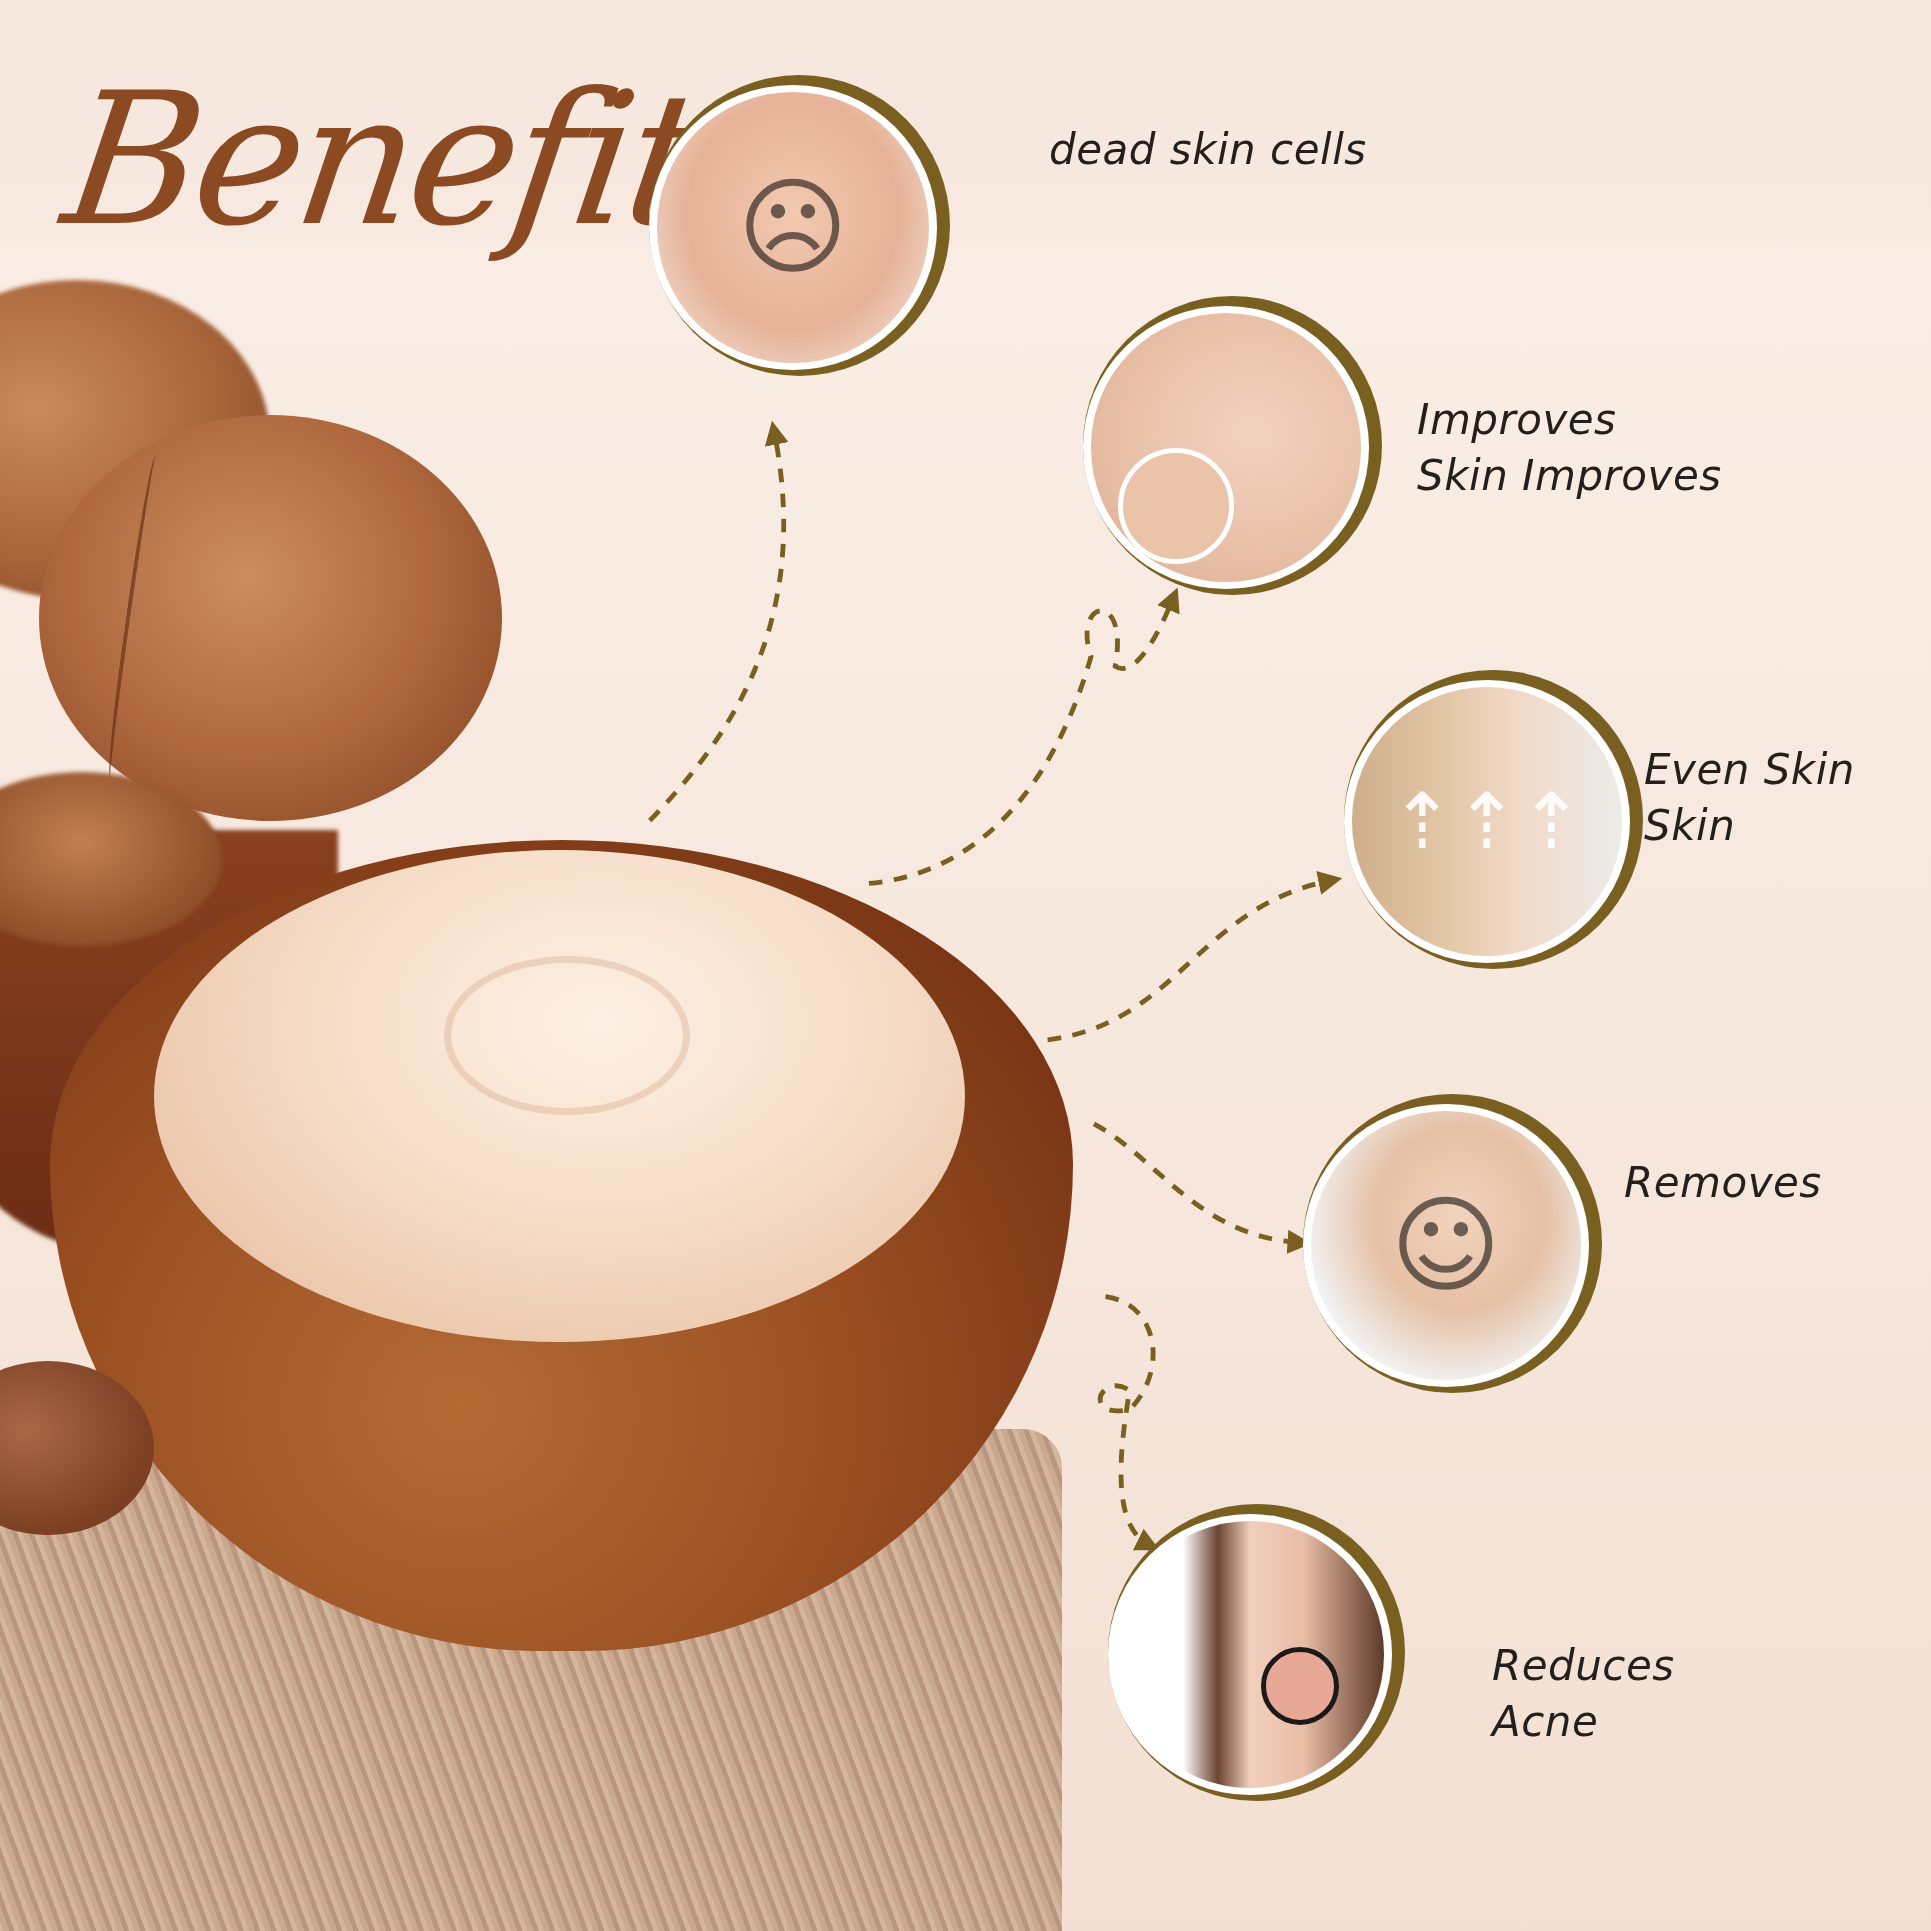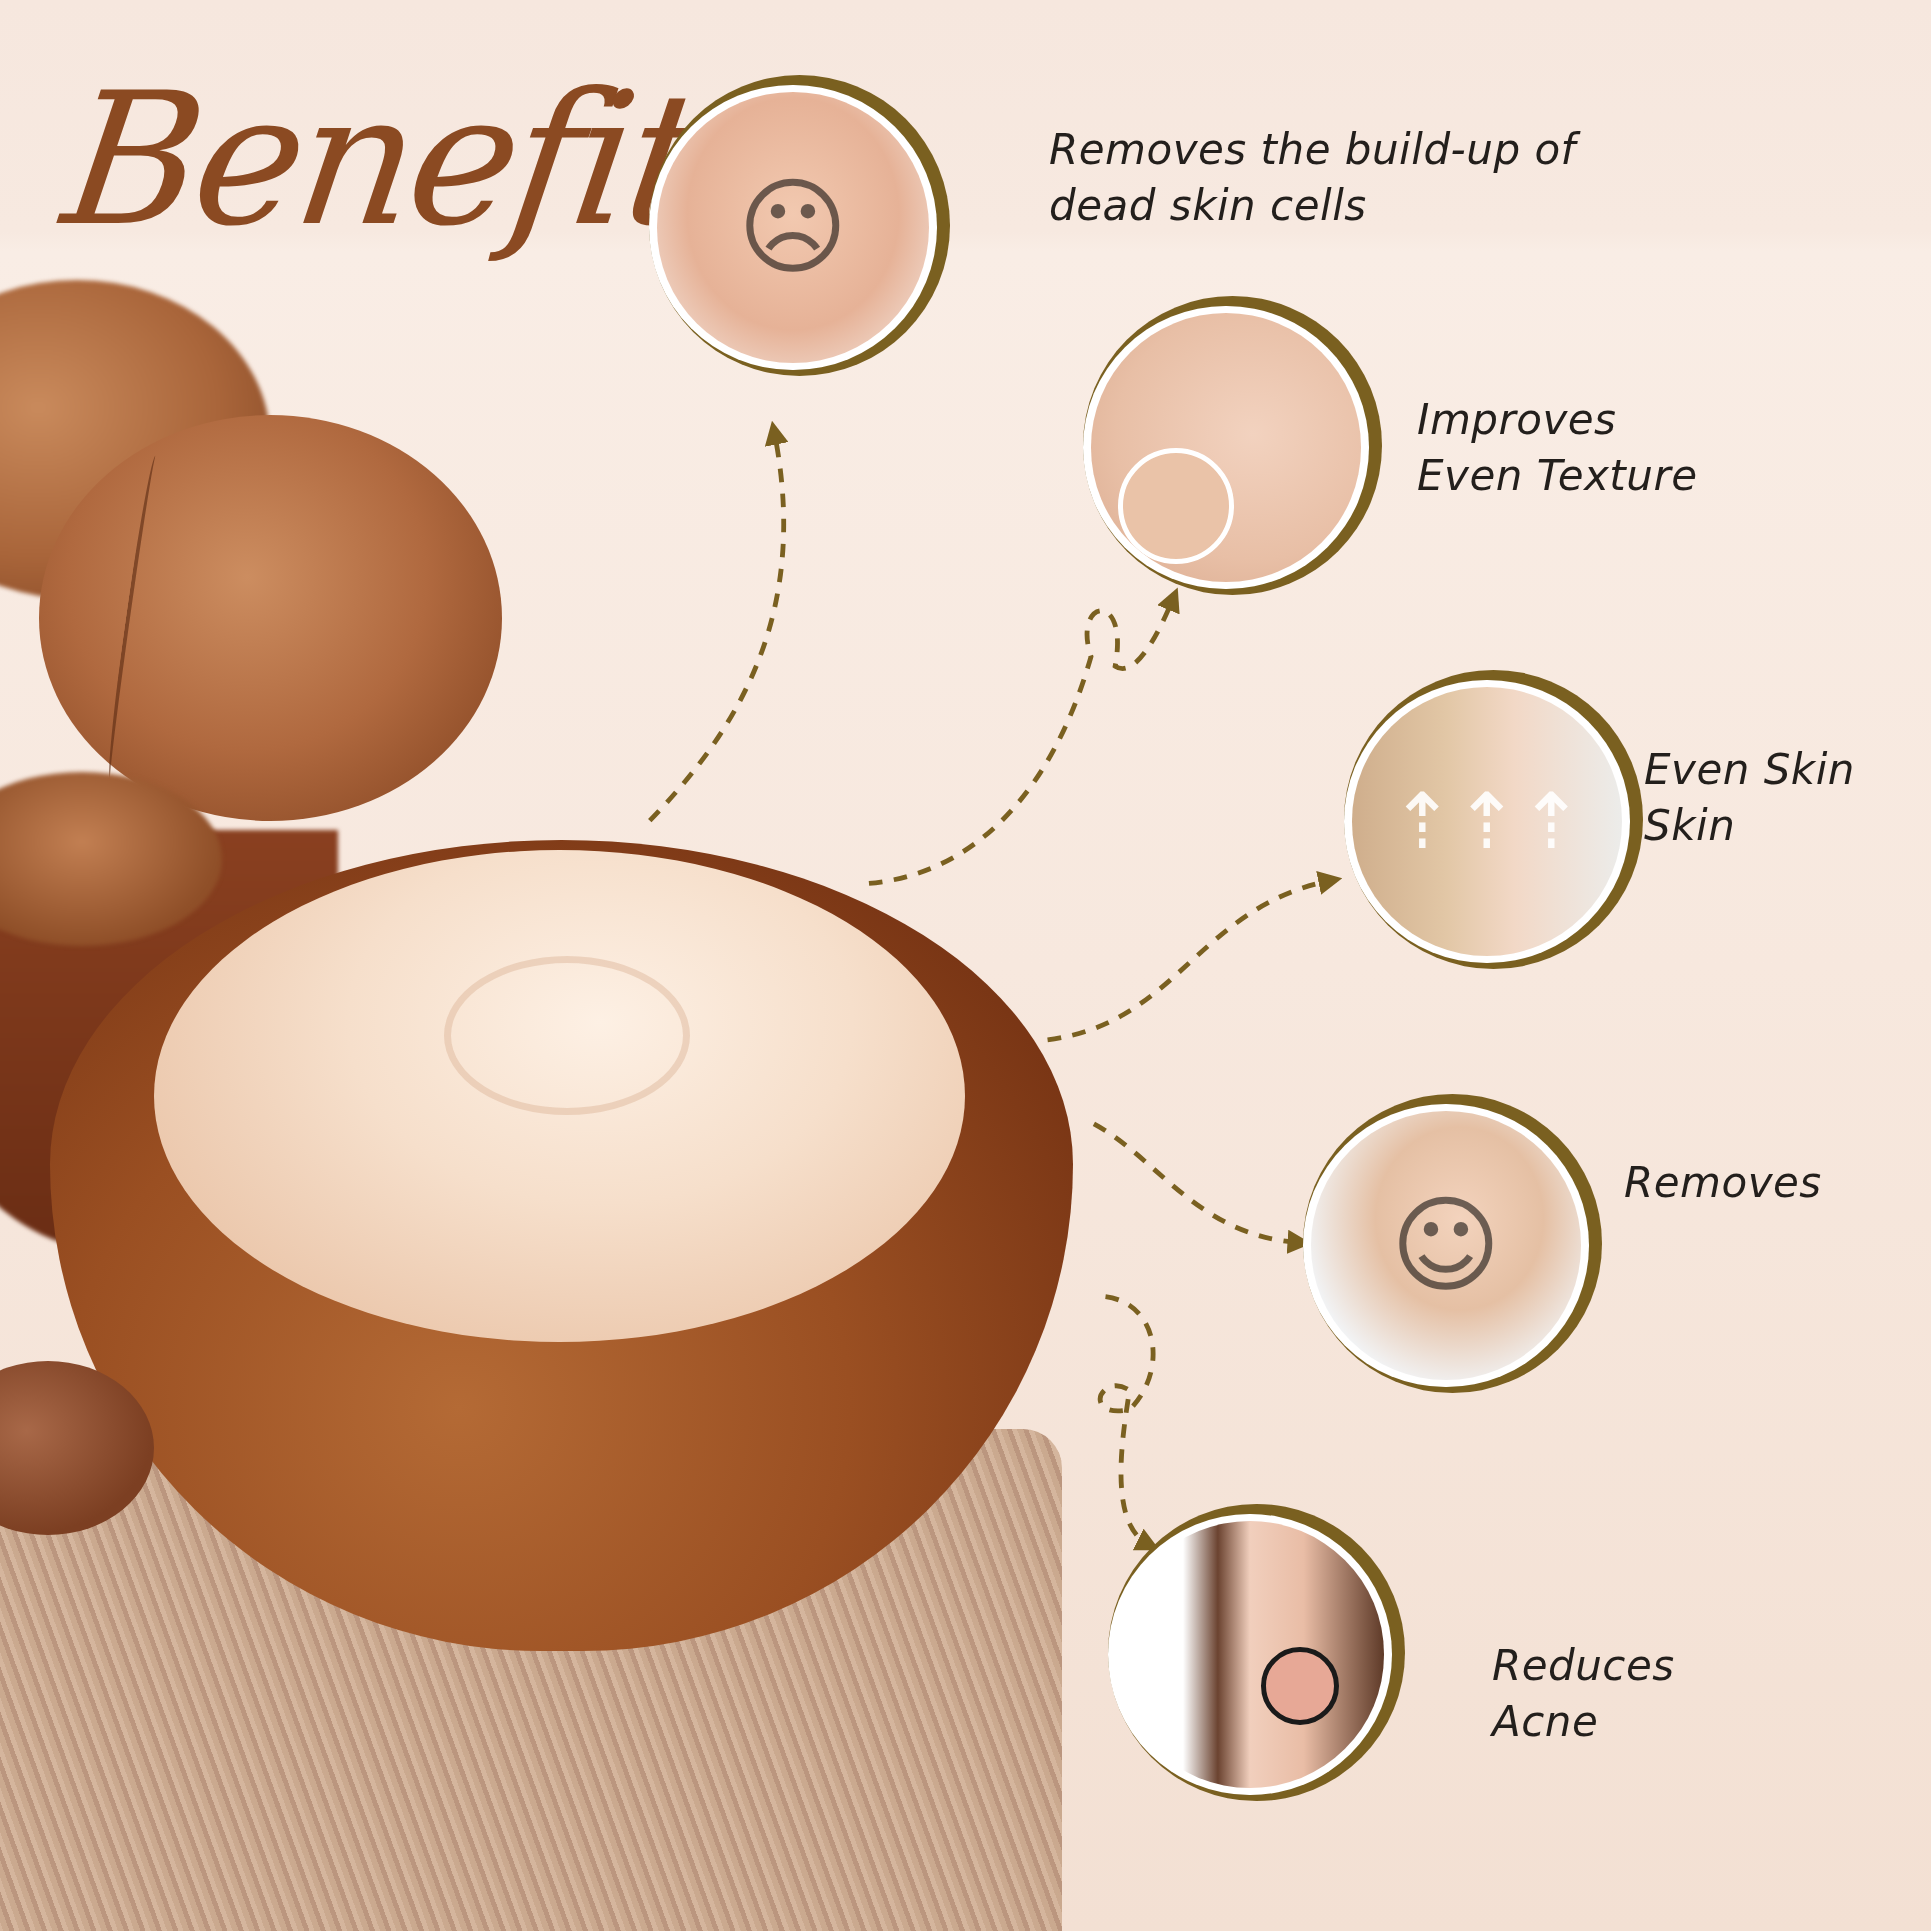--- a/index.html
+++ b/index.html
@@ -101,36 +101,35 @@
 
   <div class="benefit">
     <div class="ring" style="left:649px; top:75px; width:301px; height:301px;">
       <div class="inner">
         <div class="face" style="background: radial-gradient(ellipse at 50% 45%, #f2c9b0 0%, #e6b297 55%, #f6ede8 100%);">
           <span class="glyph">☹</span>
         </div>
       </div>
     </div>
     <div class="caption" style="left:1049px; top:122px;">
-      <span>Removes the build-up of</span>
       <span>dead skin cells</span>
     </div>
   </div>
 
   <div class="benefit">
     <div class="ring" style="left:1083px; top:296px; width:299px; height:299px;">
       <div class="inner">
         <div class="face" style="background: radial-gradient(ellipse at 60% 45%, #f2d2bf 0%, #e8bfa6 60%, #d9a98d 100%);">
           <div style="position:absolute; left:27px; top:135px; width:106px; height:106px; border-radius:50%; border:5.8px solid #fff; background:#eac3a8;"></div>
         </div>
       </div>
     </div>
     <div class="caption" style="left:1417px; top:392px;">
       <span>Improves</span>
-      <span>Even Texture</span>
+      <span>Skin Improves</span>
     </div>
   </div>
 
   <div class="benefit">
     <div class="ring" style="left:1344px; top:670px; width:299px; height:299px;">
       <div class="inner">
         <div class="face" style="background: linear-gradient(90deg, #cfae8c 0%, #e2c7a6 35%, #f2d8c6 60%, #ececea 100%);">
           <span class="glyph" style="color:#fff; opacity:.9; font-size:77px;">⇡⇡⇡</span>
         </div>
       </div>

